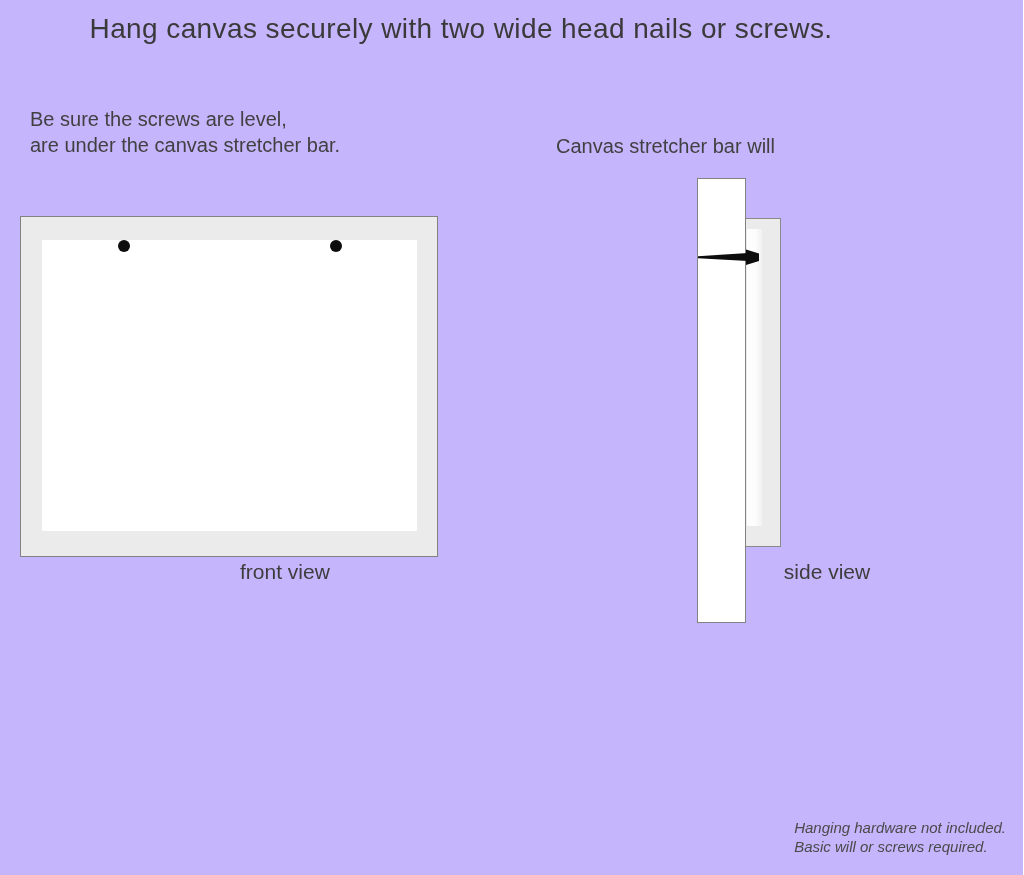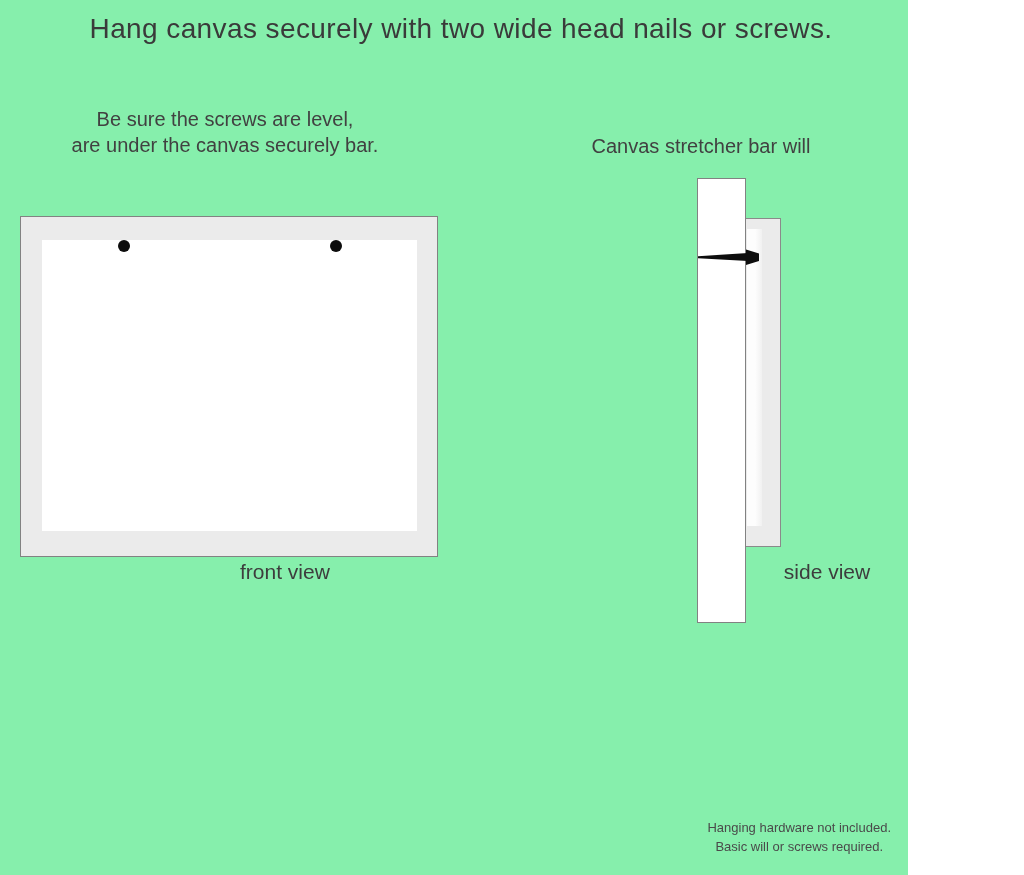--- a/index.html
+++ b/index.html
@@ -2,23 +2,23 @@
 <html><head>
 <meta charset="utf-8">
 <style>
   html, body {
     margin: 0;
     padding: 0;
     background: #ffffff;
   }
   .stage {
     position: relative;
-    width: 908px;
+    width: 1023px;
     height: 875px;
-    background: #86efac;
+    background: #c4b5fd;
     overflow: hidden;
     font-family: "Liberation Sans", sans-serif;
     color: #3d3d3d;
   }
 
   
   .title {
     position: absolute;
     left: 0;
     top: 13px;
@@ -27,21 +27,20 @@
     text-align: center;
     font-size: 28px;
     font-weight: 400;
     letter-spacing: 0.4px;
     color: #3a3a3a;
   }
 
   
   .note {
     position: absolute;
-    text-align: center;
     font-size: 20px;
     line-height: 26px;
     color: #414141;
   }
   .note-left  { left: 30px;  top: 106px; width: 390px; }
   .note-right { left: 556px; top: 106px; width: 290px; margin-top: 27px; }
 
   
   .fv-outer {
     position: absolute;
@@ -125,36 +124,37 @@
     top: 560px;
     width: 140px;
     text-align: center;
   }
 
   
   .footer {
     position: absolute;
     right: 17px;
     top: 818px;
-    text-align: center;
-    font-size: 13px;
+    text-align: left;
+    font-size: 15px;
     line-height: 19px;
     color: #4a4a4a;
+    font-style: italic;
   }
 </style>
 </head>
 <body>
 
 <div class="stage">
 
   <h1 class="title">Hang canvas securely with two wide head nails or screws.</h1>
 
   <div class="note note-left">
     <div>Be sure the screws are level,</div>
-    <div>are under the canvas securely bar.</div>
+    <div>are under the canvas stretcher bar.</div>
   </div>
 
   <div class="note note-right">
     <div>Canvas stretcher bar will</div>
   </div>
 
   <div class="fv-outer">
     <div class="fv-inner"></div>
     <div class="dot dot1"></div>
     <div class="dot dot2"></div>

